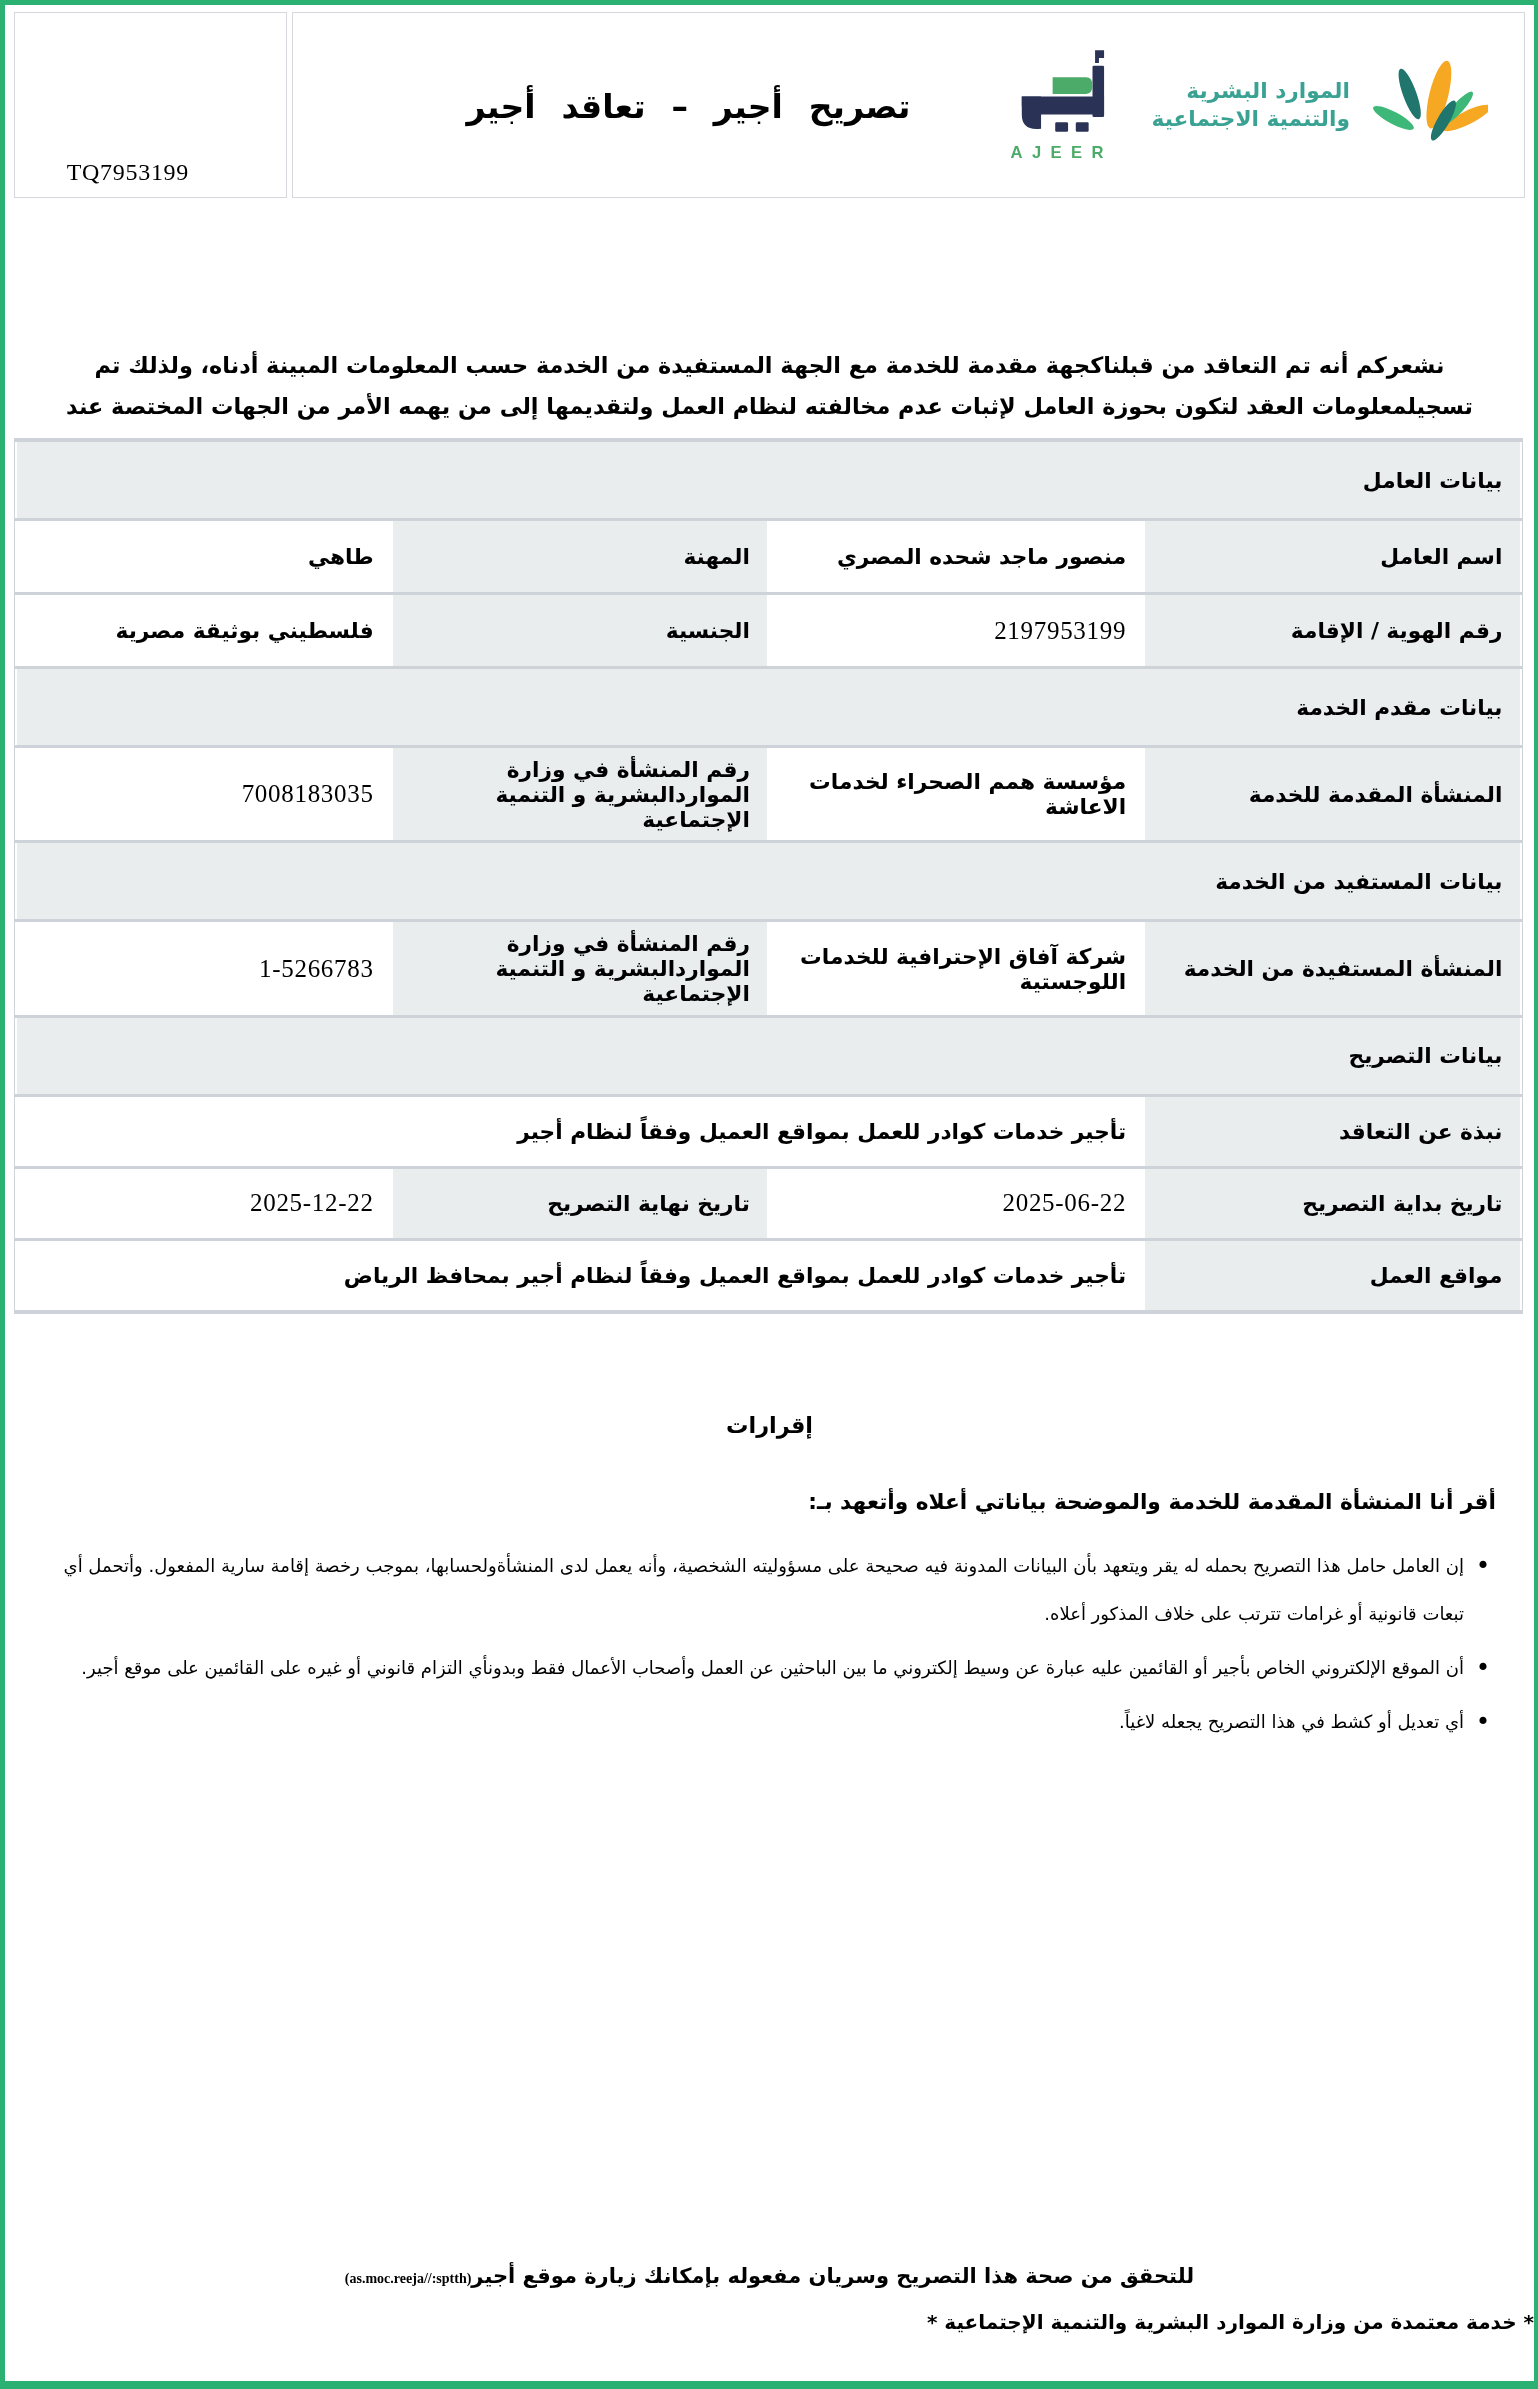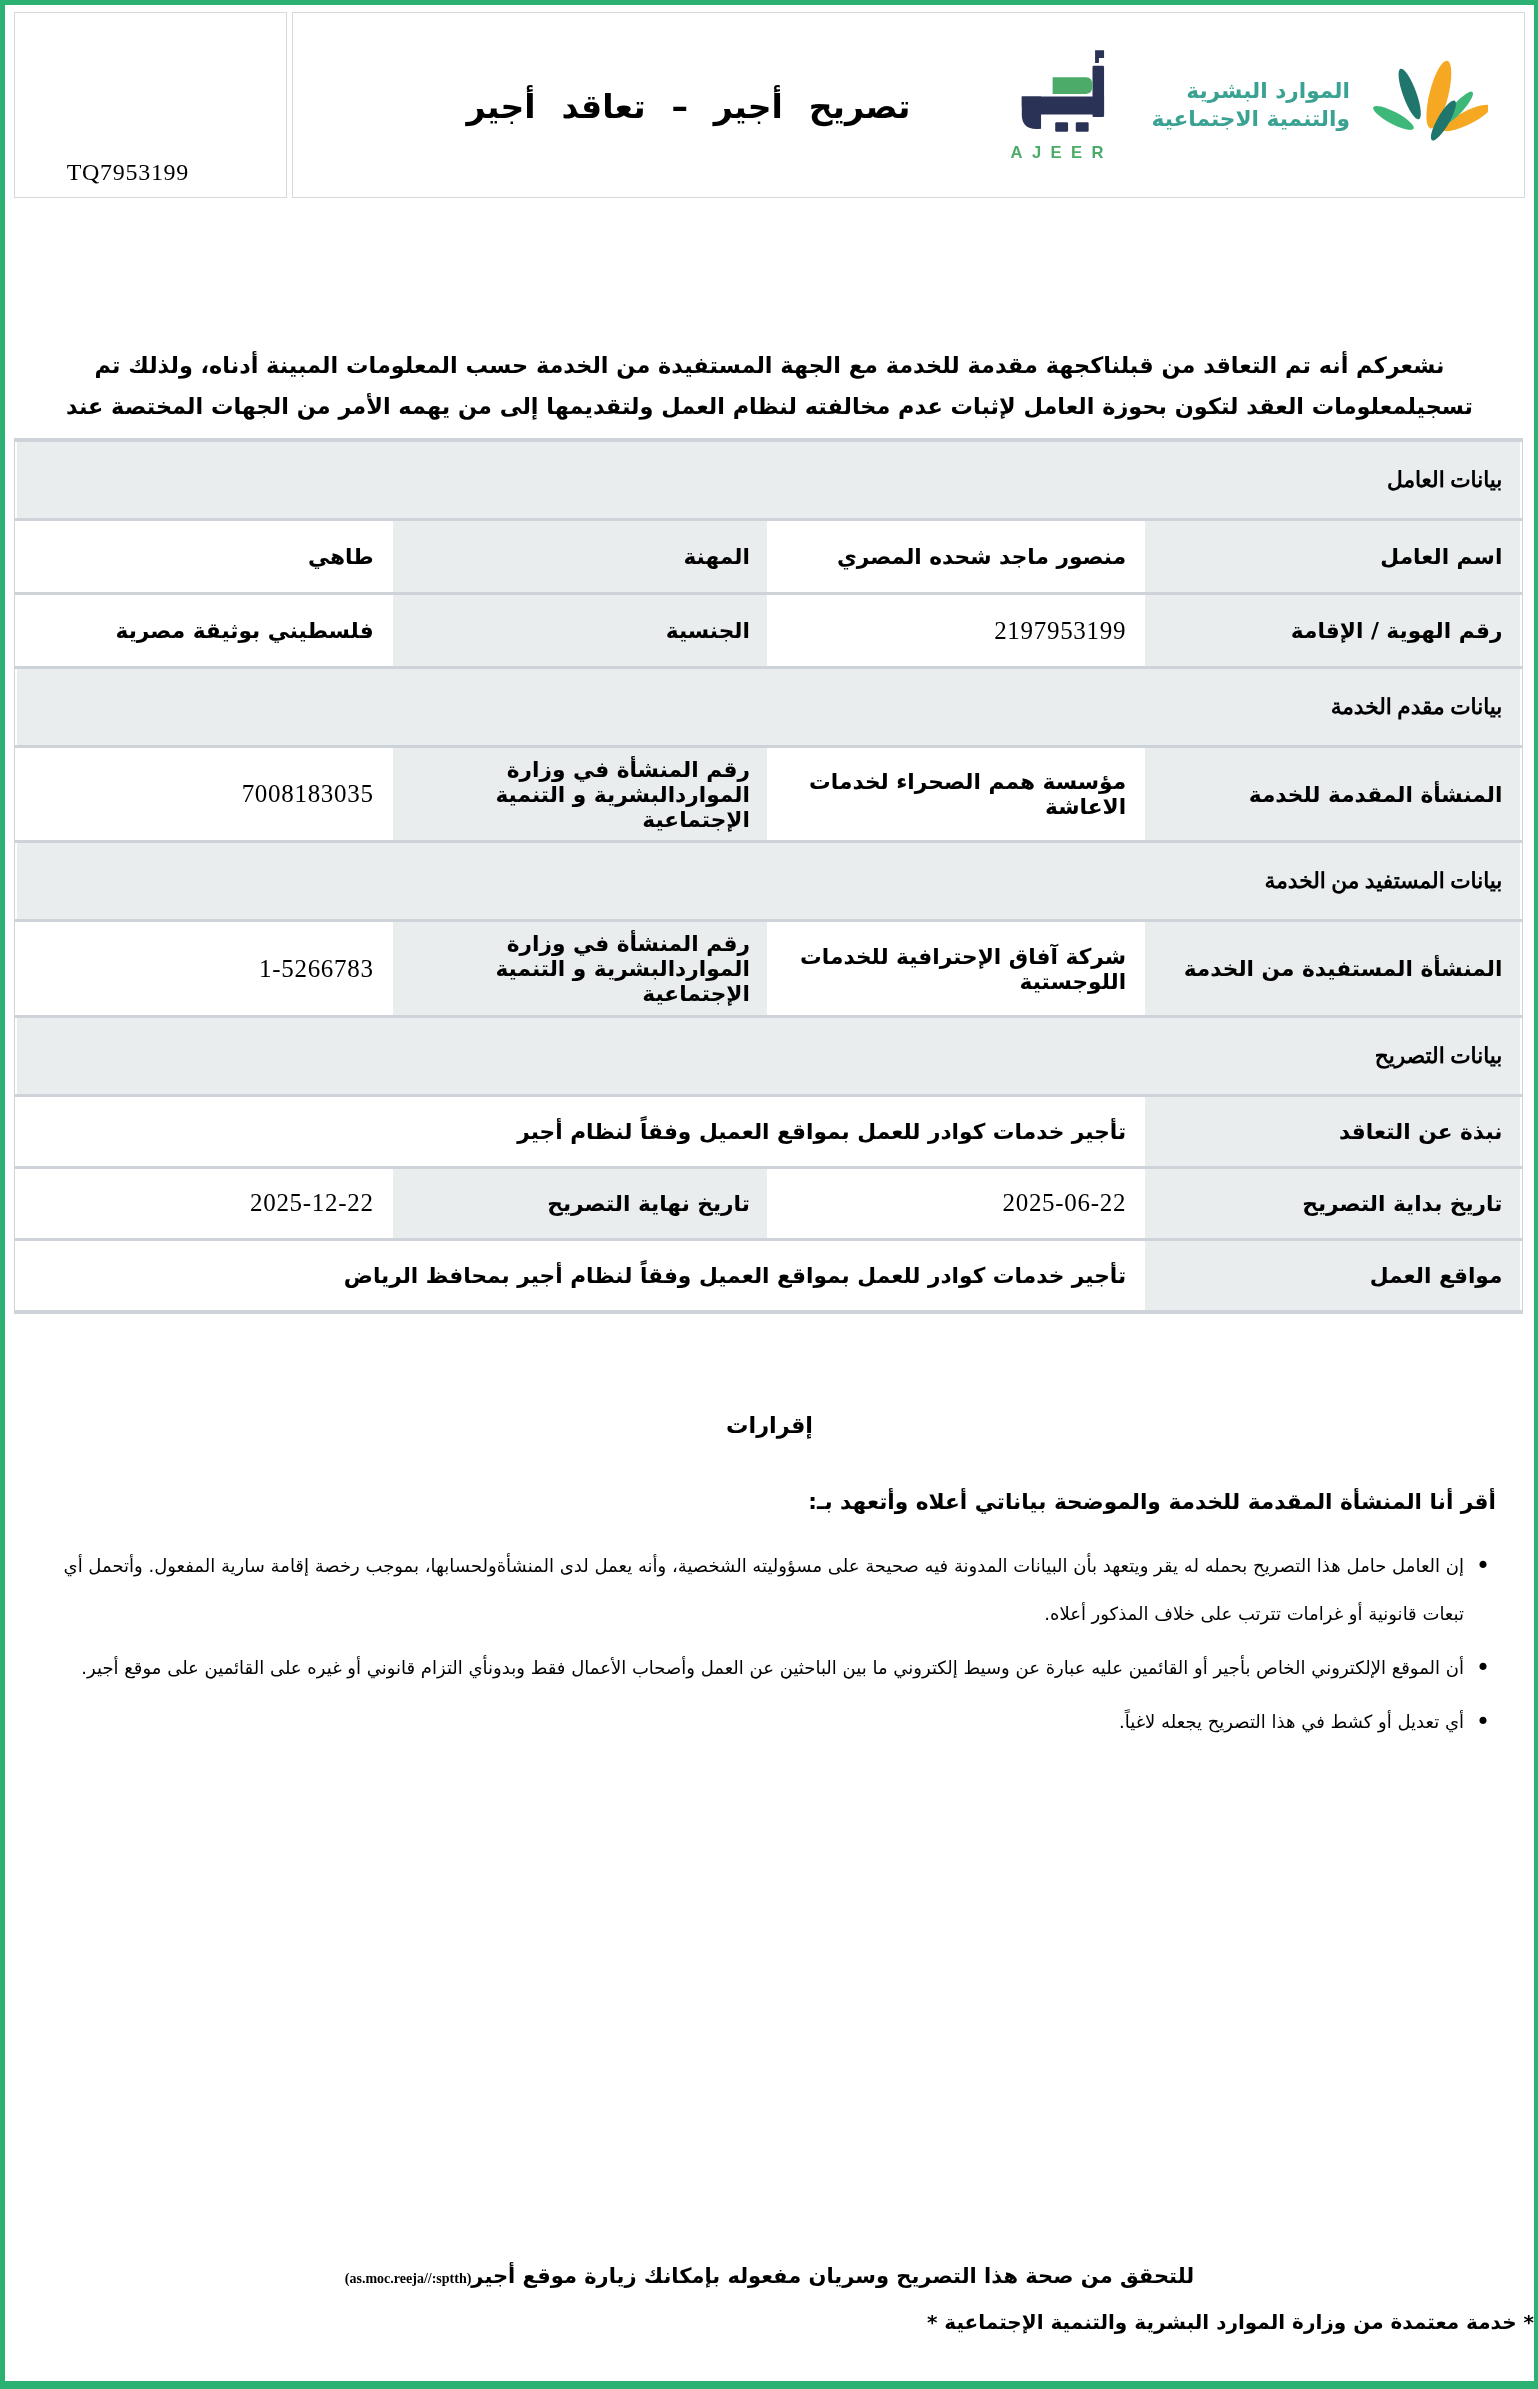--- a/index.html
+++ b/index.html
@@ -54,21 +54,21 @@
     position:absolute;top:433px;left:8.7px;width:1509px;
     border:1.4px solid #ced3d9;box-sizing:border-box;background:#fff;
   }
   table.data{width:100%;border-collapse:collapse;direction:rtl;table-layout:fixed;}
   table.data td{
     border-top:3.6px solid #ced3d9;border-bottom:3.6px solid #ced3d9;
     border-left:2.9px solid #ffffff;border-right:2.9px solid #ffffff;
     padding:8.7px 17.3px;font-size:21.7px;font-weight:bold;
     text-align:right;vertical-align:middle;box-sizing:border-box;
   }
-  td.sec{background:#e9edee;text-align:center;height:79px;font-family:Liberation Serif, serif;}
+  td.sec{background:#e9edee;text-align:center;height:79px;}
   td.lbl{background:#e9edee;}
   td.val{background:#ffffff;}
   .num{font-family:"Liberation Serif",serif;font-weight:normal;font-size:25px;letter-spacing:0.7px;}
   tr.rh-a td{height:74px;}
   tr.rh-b td{height:74px;}
   tr.rh-c td{height:72px;}
   
   .decl{position:absolute;top:1407px;left:0;right:0;direction:rtl;padding:0 38px;box-sizing:border-box;}
   .decl-title{text-align:center;font-size:22.4px;font-weight:bold;margin:0 0 42px 0;}
   .decl-intro{font-size:21.7px;font-weight:bold;margin:0 0 19px 0;line-height:43px;}

